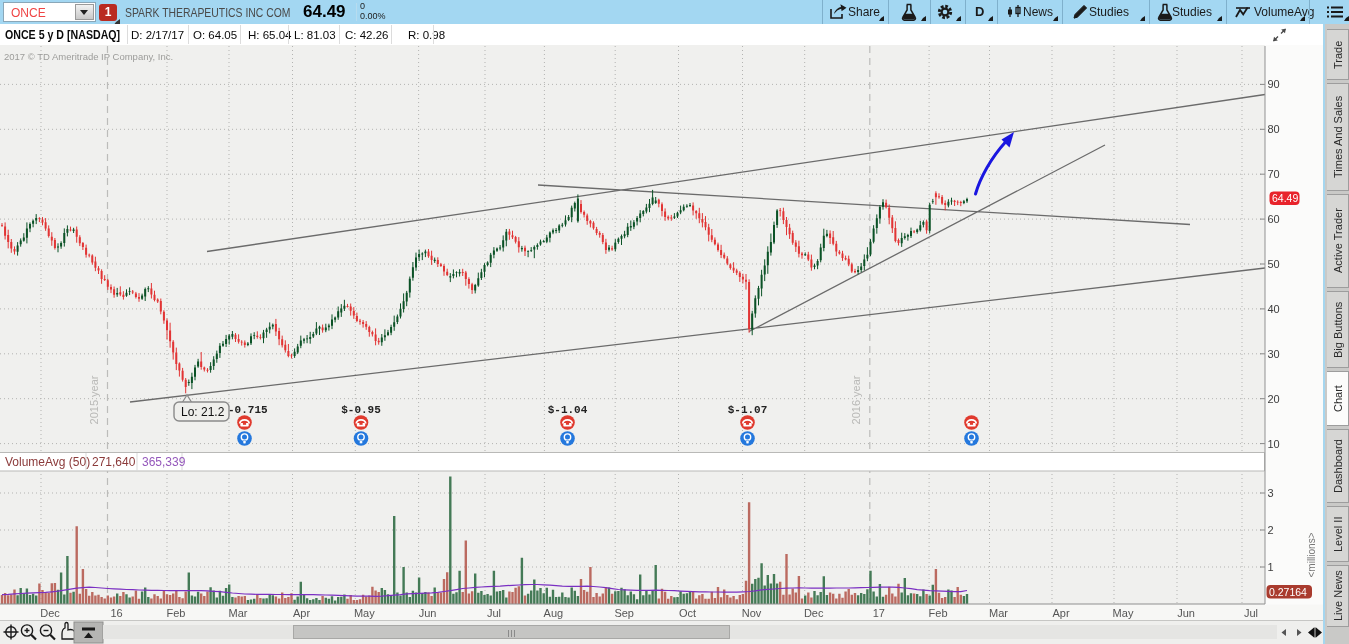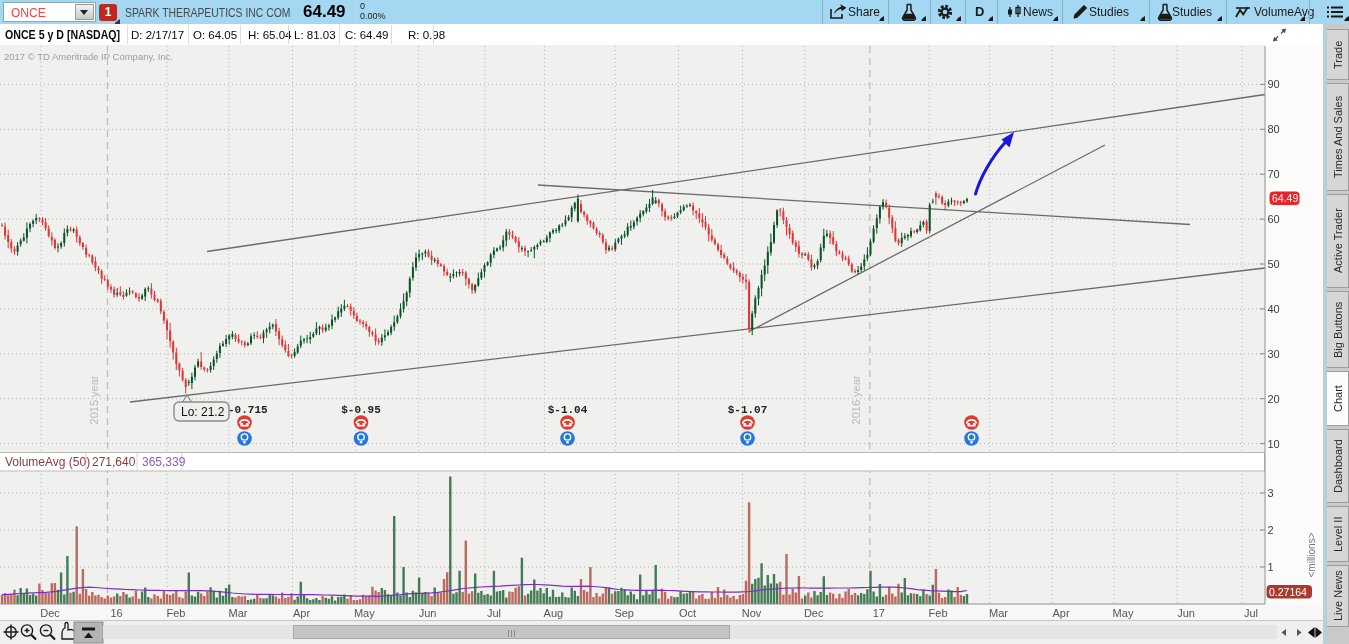--- a/index.html
+++ b/index.html
@@ -111,21 +111,21 @@
   <span style="left:5px;font-weight:bold;font-size:12.5px;transform:scaleX(.85);transform-origin:left center;top:4px">ONCE 5 y D [NASDAQ]</span>
     <i style="left:127px"></i>
   <span style="left:131px">D: 2/17/17</span>
     <i style="left:188px"></i>
   <span style="left:193px">O: 64.05</span>
     <i style="left:240px"></i>
   <span style="left:248px">H: 65.04</span>
     <i style="left:288px"></i>
   <span style="left:294px">L: 81.03</span>
     <i style="left:339px"></i>
-  <span style="left:345px">C: 64.49</span>
+  <span style="left:345px">C: 42.26</span>
     <i style="left:391px"></i>
   <span style="left:408px">R: 0.98</span>
     <i style="left:433px"></i>
 </div>
 <svg id="restico" viewBox="0 0 17 16">
   <g stroke="#4a4a4a" stroke-width="1.3" fill="none">
     <path d="M10 6.5 L14.5 2 M2.5 14 L7 9.5"></path>
   </g>
   <path d="M14.8 1.7 l-4.6 0.8 3.8 3.8z M2.2 14.3 l4.6 -0.8 -3.8 -3.8z" fill="#4a4a4a"></path>
 </svg>

